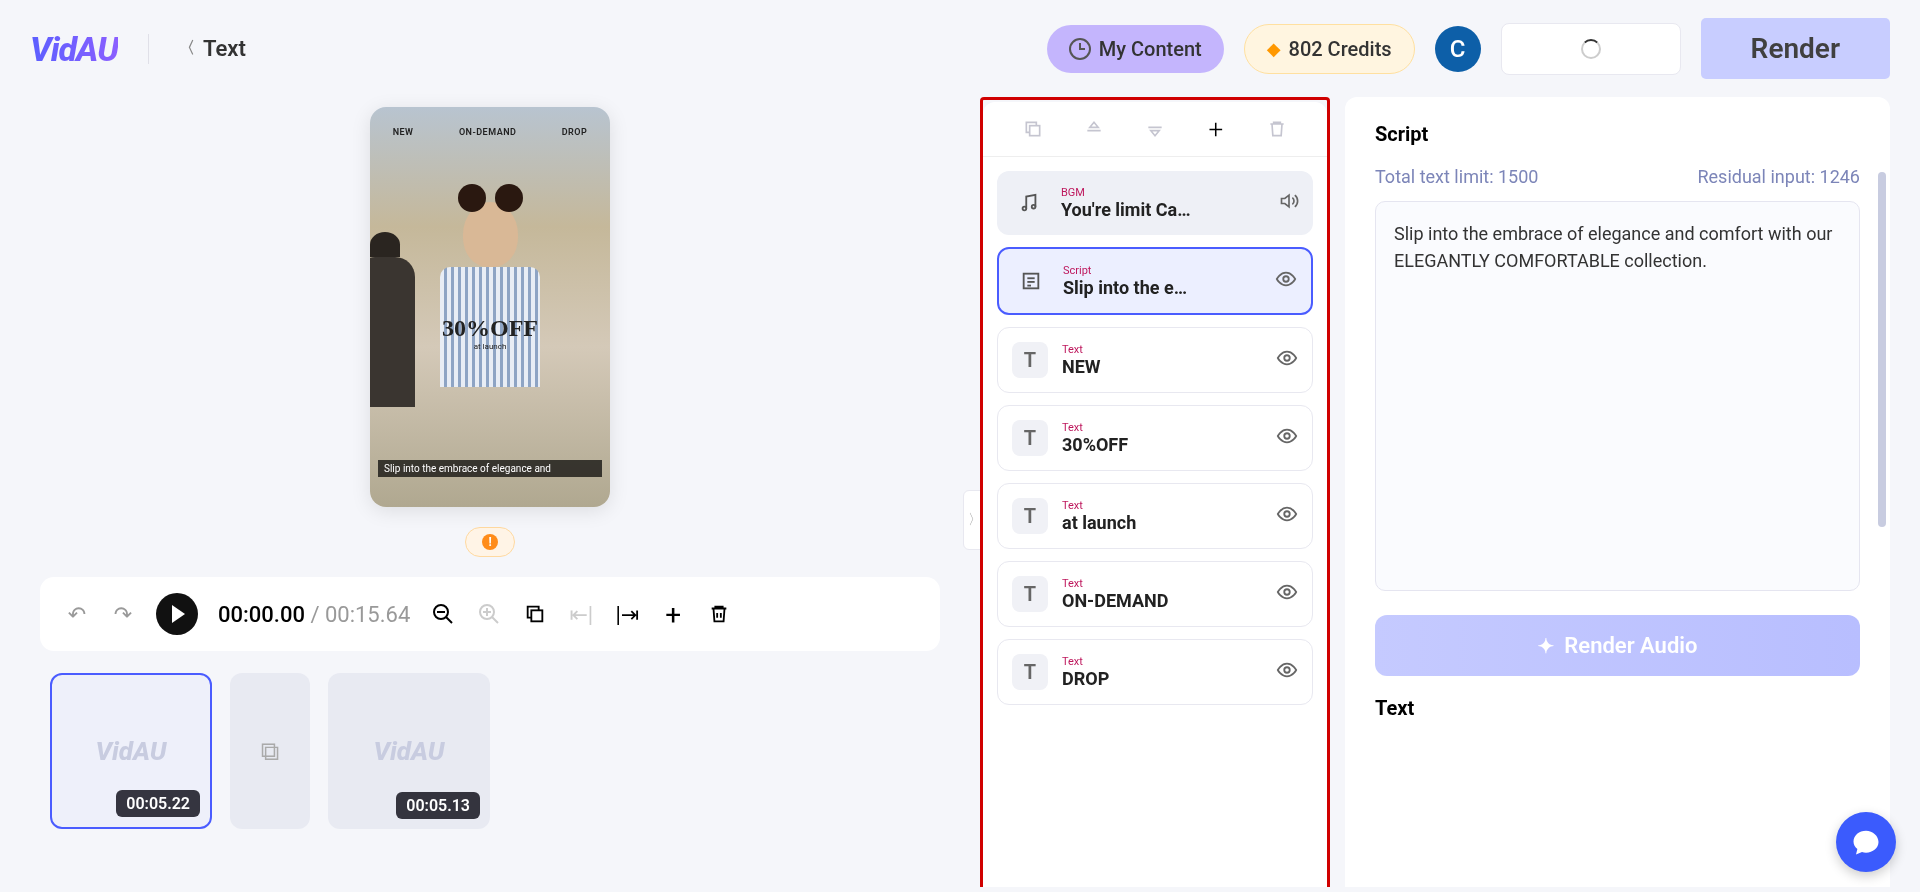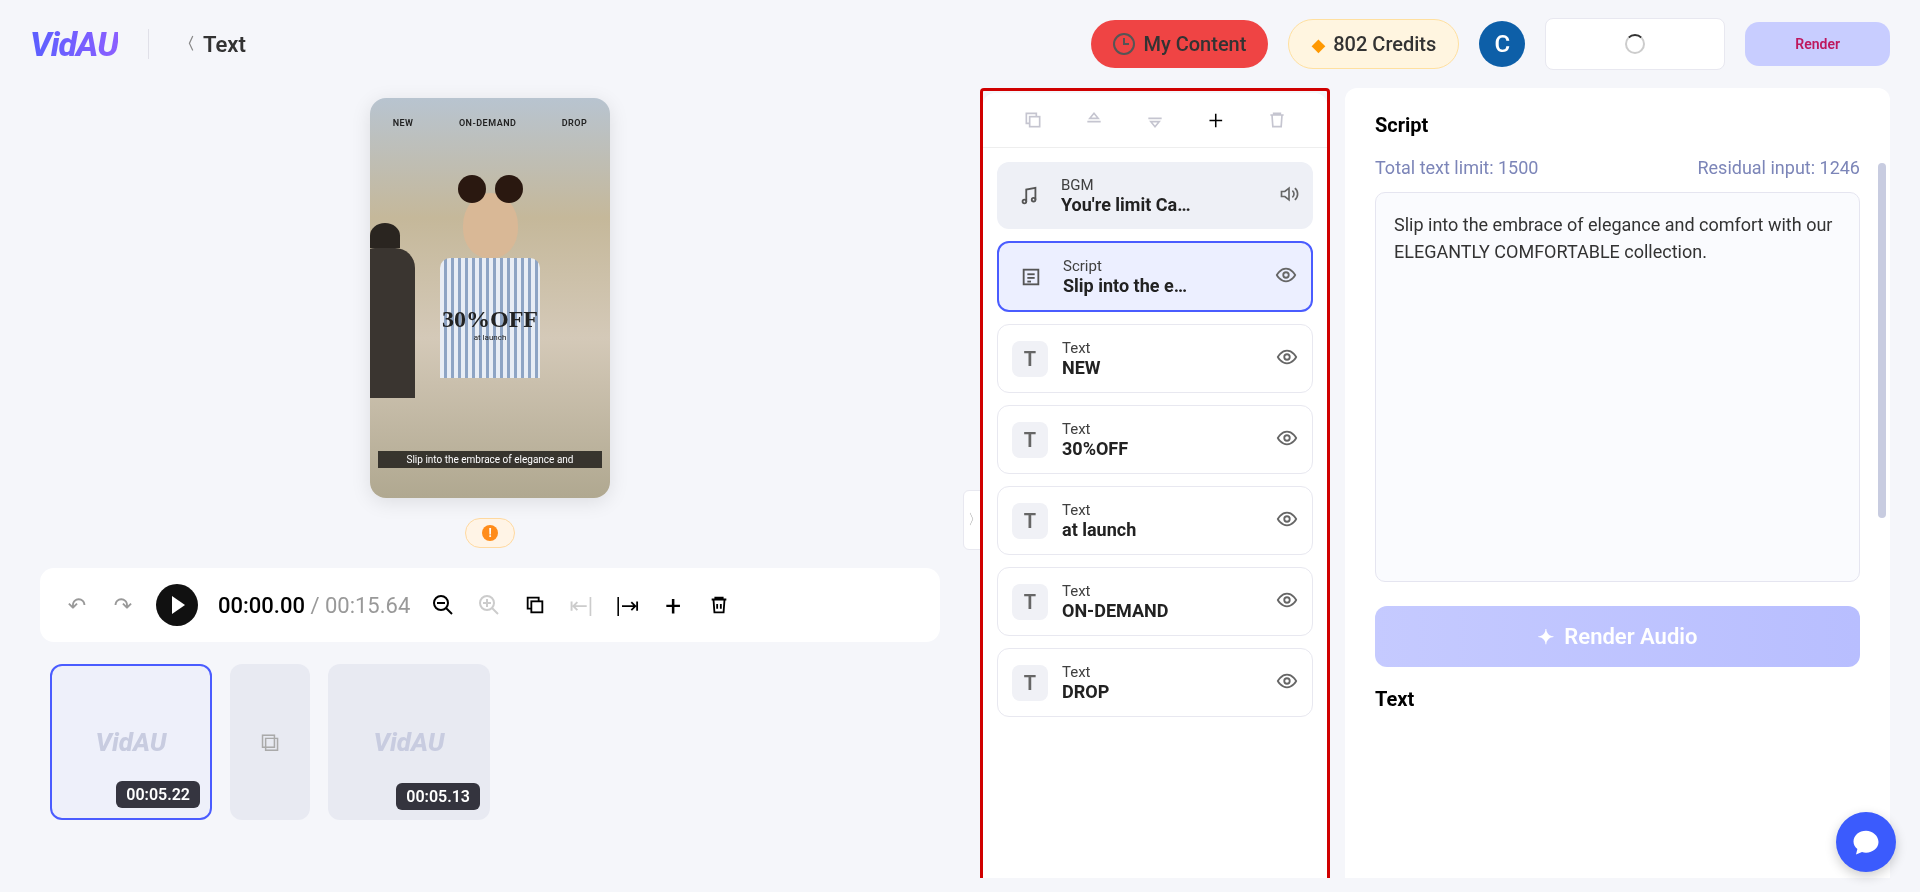--- a/index.html
+++ b/index.html
@@ -6,46 +6,46 @@
   body { background: #F5F6FA; width: 1920px; height: 892px; overflow: hidden; position: relative; }
   
   
   .header { display: flex; align-items: center; padding: 18px 30px; gap: 20px; }
   .logo { font-size: 34px; font-weight: 800; font-style: italic; background: linear-gradient(90deg, #5B5FFF, #8B5FFF); -webkit-background-clip: text; -webkit-text-fill-color: transparent; letter-spacing: -1px; }
   .divider-v { width: 1px; height: 30px; background: #E0E0E8; margin: 0 10px; }
   .back { display: flex; align-items: center; gap: 8px; font-size: 22px; font-weight: 600; color: #333; cursor: pointer; }
   .back .chev { font-size: 16px; color: #888; }
   .spacer { flex: 1; }
   .pill { display: flex; align-items: center; gap: 8px; padding: 12px 22px; border-radius: 30px; font-size: 20px; font-weight: 500; }
-  .pill.mycontent { background: #ef4444; color: #333; cursor: pointer; }
+  .pill.mycontent { background: #c4b5fd; color: #333; cursor: pointer; }
   .pill.credits { background: #FFF5E0; border: 1px solid #FFE0A0; color: #333; cursor: pointer; }
   .diamond-icon { color: #FF9800; font-size: 18px; }
   .clock-icon { width: 22px; height: 22px; border: 2px solid #555; border-radius: 50%; position: relative; }
   .clock-icon::after { content: ''; position: absolute; top: 3px; left: 8px; width: 2px; height: 7px; background: #555; }
   .clock-icon::before { content: ''; position: absolute; top: 8px; left: 8px; width: 6px; height: 2px; background: #555; }
   .avatar { width: 46px; height: 46px; border-radius: 50%; background: #0D5FA8; color: white; display: flex; align-items: center; justify-content: center; font-size: 24px; font-weight: 500; cursor: pointer; }
   .spinner-box { width: 180px; height: 52px; background: white; border-radius: 8px; display: flex; align-items: center; justify-content: center; border: 1px solid #E8E8F0; }
   .spinner { width: 20px; height: 20px; border: 2px solid #ccc; border-top-color: #333; border-radius: 50%; animation: spin 1s linear infinite; }
   @keyframes spin { to { transform: rotate(360deg); } }
-  .render-btn { padding: 14px 50px; background: #C8CDFF; color: #be185d; font-size: 14px; font-weight: 600; border-radius: 14px; cursor: pointer; }
+  .render-btn { padding: 14px 50px; background: #C8CDFF; color: #404040; font-size: 28px; font-weight: 600; border-radius: 5px; cursor: pointer; }
 
   
   .main { display: flex; height: 790px; }
   .preview-col { width: 980px; padding: 10px 40px 20px 40px; display: flex; flex-direction: column; align-items: center; }
   .elements-col { width: 350px; border: 3px solid #D00000; border-bottom: none; border-radius: 4px 4px 0 0; position: relative; padding-top: 2px; }
   .elements-inner { background: white; border-radius: 12px 12px 0 0; height: 100%; overflow: hidden; }
   .script-col { flex: 1; background: white; border-radius: 12px 12px 0 0; margin-left: 15px; padding: 25px 30px 20px 30px; position: relative; margin-right: 30px; }
 
   
   .canvas { width: 240px; height: 400px; border-radius: 16px; background: linear-gradient(180deg, #B8C4D0 0%, #C5B89A 30%, #D4C9B8 60%, #B0A890 100%); position: relative; overflow: hidden; box-shadow: 0 4px 20px rgba(0,0,0,0.1); }
   .canvas .tags { position: absolute; top: 20px; width: 100%; display: flex; justify-content: space-around; font-size: 9px; font-weight: 600; color: #222; letter-spacing: 0.5px; }
   .canvas .center-text { position: absolute; top: 52%; width: 100%; text-align: center; }
   .canvas .offer { font-size: 24px; font-weight: 600; color: #222; font-family: 'Times New Roman', serif; }
   .canvas .sub { font-size: 8px; color: #222; }
-  .canvas .caption { position: absolute; bottom: 30px; left: 8px; right: 8px; background: rgba(0,0,0,0.7); color: white; font-size: 10px; padding: 3px 6px; text-align: center; }
+  .canvas .caption { position: absolute; bottom: 30px; left: 8px; right: 8px; background: rgba(0,0,0,0.7); color: white; font-size: 10px; padding: 3px 6px; }
   .figure { position: absolute; top: 60px; left: 50%; transform: translateX(-50%); width: 140px; height: 220px; }
   .figure .head { width: 55px; height: 65px; background: #D9B896; border-radius: 50% 50% 45% 45%; margin: 35px auto 0; position: relative; }
   .figure .bun1, .figure .bun2 { position: absolute; width: 28px; height: 28px; background: #2A1810; border-radius: 50%; top: -18px; }
   .figure .bun1 { left: -5px; } .figure .bun2 { right: -5px; }
   .figure .body { width: 100px; height: 120px; margin: 0 auto; background: repeating-linear-gradient(90deg, #E8EDF5 0, #E8EDF5 4px, #8EA4C4 4px, #8EA4C4 7px); border-radius: 10px 10px 0 0; }
   .figure2 { position: absolute; left: -15px; top: 150px; width: 60px; height: 150px; background: #3A3530; border-radius: 20px 20px 0 0; }
   .figure2::before { content:''; position: absolute; top: -25px; left: 15px; width: 30px; height: 25px; background: #2A2520; border-radius: 50% 50% 0 0; }
 
   .notice { margin-top: 20px; background: #FFF4E6; border: 1px solid #FFD9A0; border-radius: 20px; padding: 6px 16px; color: #FF8C1A; font-size: 17px; display: flex; align-items: center; gap: 6px; }
   .notice .info { width: 16px; height: 16px; border-radius: 50%; background: #FF8C1A; color: white; font-size: 12px; display: flex; align-items: center; justify-content: center; font-weight: bold; }
@@ -75,21 +75,21 @@
   .el-toolbar { display: flex; justify-content: space-around; padding: 14px 20px; border-bottom: 1px solid #EEE; }
   .el-tbtn { width: 26px; height: 26px; color: #C5C5D0; cursor: pointer; display: flex; align-items: center; justify-content: center; font-size: 20px; }
   .el-tbtn.active { color: #000; font-size: 26px; font-weight: 300; }
   .el-list { padding: 14px; display: flex; flex-direction: column; gap: 12px; overflow-y: auto; height: calc(100% - 60px); }
   .el-item { display: flex; align-items: center; gap: 14px; padding: 14px; border-radius: 12px; border: 1px solid #E8E8F0; background: white; cursor: pointer; }
   .el-item.bgm { background: #EEF0F6; border: none; }
   .el-item.selected { background: #ECEFFF; border: 2px solid #4A5CFF; }
   .el-icon { width: 36px; height: 36px; border-radius: 8px; background: #F0F1F6; display: flex; align-items: center; justify-content: center; font-size: 18px; color: #666; flex-shrink: 0; }
   .el-item.bgm .el-icon, .el-item.selected .el-icon { background: transparent; }
   .el-text { flex: 1; min-width: 0; }
-  .el-type { font-size: 15px; color: #404040; }
+  .el-type { font-size: 11px; color: #be185d; }
   .el-title { font-size: 18px; font-weight: 700; color: #222; white-space: nowrap; overflow: hidden; text-overflow: ellipsis; }
   .el-eye { color: #666; font-size: 18px; flex-shrink: 0; }
 
   
   .sc-title { font-size: 20px; font-weight: 700; margin-bottom: 20px; }
   .sc-limits { display: flex; justify-content: space-between; font-size: 18px; color: #7C85B8; margin-bottom: 14px; }
   .sc-textarea { width: 100%; height: 390px; border: 1px solid #E5E5F0; border-radius: 10px; padding: 18px; font-size: 18px; line-height: 1.5; color: #333; resize: none; background: #FAFBFE; }
   .render-audio { width: 100%; margin-top: 20px; padding: 18px; background: linear-gradient(90deg, #C5CAFF, #B8BEFF); color: white; font-size: 22px; font-weight: 600; border-radius: 12px; display: flex; align-items: center; justify-content: center; gap: 10px; cursor: pointer; }
   .sparkle { font-size: 20px; }
   .sc-text-title { font-size: 20px; font-weight: 700; margin-top: 20px; }

